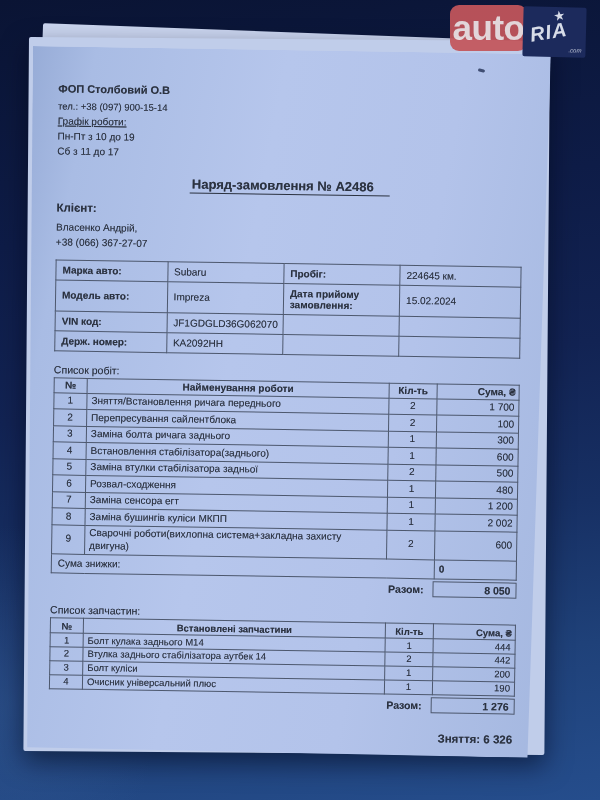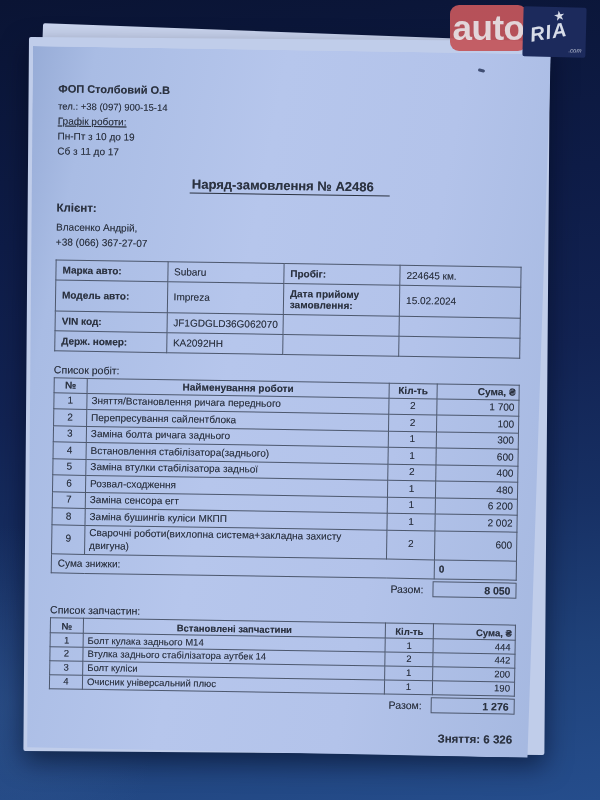--- a/index.html
+++ b/index.html
@@ -58,21 +58,21 @@
   .list-table th:nth-child(1), .list-table td:nth-child(1){ width:33px; text-align:center; }
   .list-table th:nth-child(3), .list-table td:nth-child(3){ width:48px; text-align:center;margin-left:12px; }
   .list-table th:nth-child(4), .list-table td:nth-child(4){ width:82px; text-align:right; }
   .parts-table { font-size:9.5px; }
   .parts-table td { padding:.5px 4px; }
 
   .discount-row td:first-child { text-align:left; padding:3px 6px; }
   .discount-row td:last-child { font-weight:bold; }
 
   .total-row { display:flex; justify-content:flex-end; align-items:center; gap:9px; margin-top:2px; font-size:10.5px; }
-  .total-label { font-weight:normal; }
+  .total-label { font-weight:bold; }
   .total-box { width:84px; border:1.2px solid #4d586e; text-align:right; padding:1px 5px; font-weight:bold; font-size:10.5px; }
 
   .summary { margin-top:13px; text-align:right; padding-right:2px; font-size:11.5px; font-weight:bold; line-height:2.15; }
 
   
   .logo { position:absolute; top:5px; right:14px; display:flex; z-index:5; }
   .logo-auto {
     width:77px; height:46px; background:#c4565c; opacity:.93; border-radius:9px;
     color:#f3e4e6; font-size:35px; font-weight:bold; letter-spacing:-.5px;
     display:flex; align-items:center; justify-content:center; margin-right:-4px;
@@ -176,33 +176,33 @@
           <tr>
             <td>4</td>
             <td>Встановлення стабілізатора(заднього)</td>
             <td>1</td>
             <td>600</td>
           </tr>
           <tr>
             <td>5</td>
             <td>Заміна втулки стабілізатора задньої</td>
             <td>2</td>
-            <td>400</td>
+            <td>500</td>
           </tr>
           <tr>
             <td>6</td>
             <td>Розвал-сходження</td>
             <td>1</td>
             <td>480</td>
           </tr>
           <tr>
             <td>7</td>
             <td>Заміна сенсора егт</td>
             <td>1</td>
-            <td>6 200</td>
+            <td>1 200</td>
           </tr>
           <tr>
             <td>8</td>
             <td>Заміна бушингів куліси МКПП</td>
             <td>1</td>
             <td>2 002</td>
           </tr>
           <tr>
             <td>9</td>
             <td>Сварочні роботи(вихлопна система+закладна захисту двигуна)</td>

